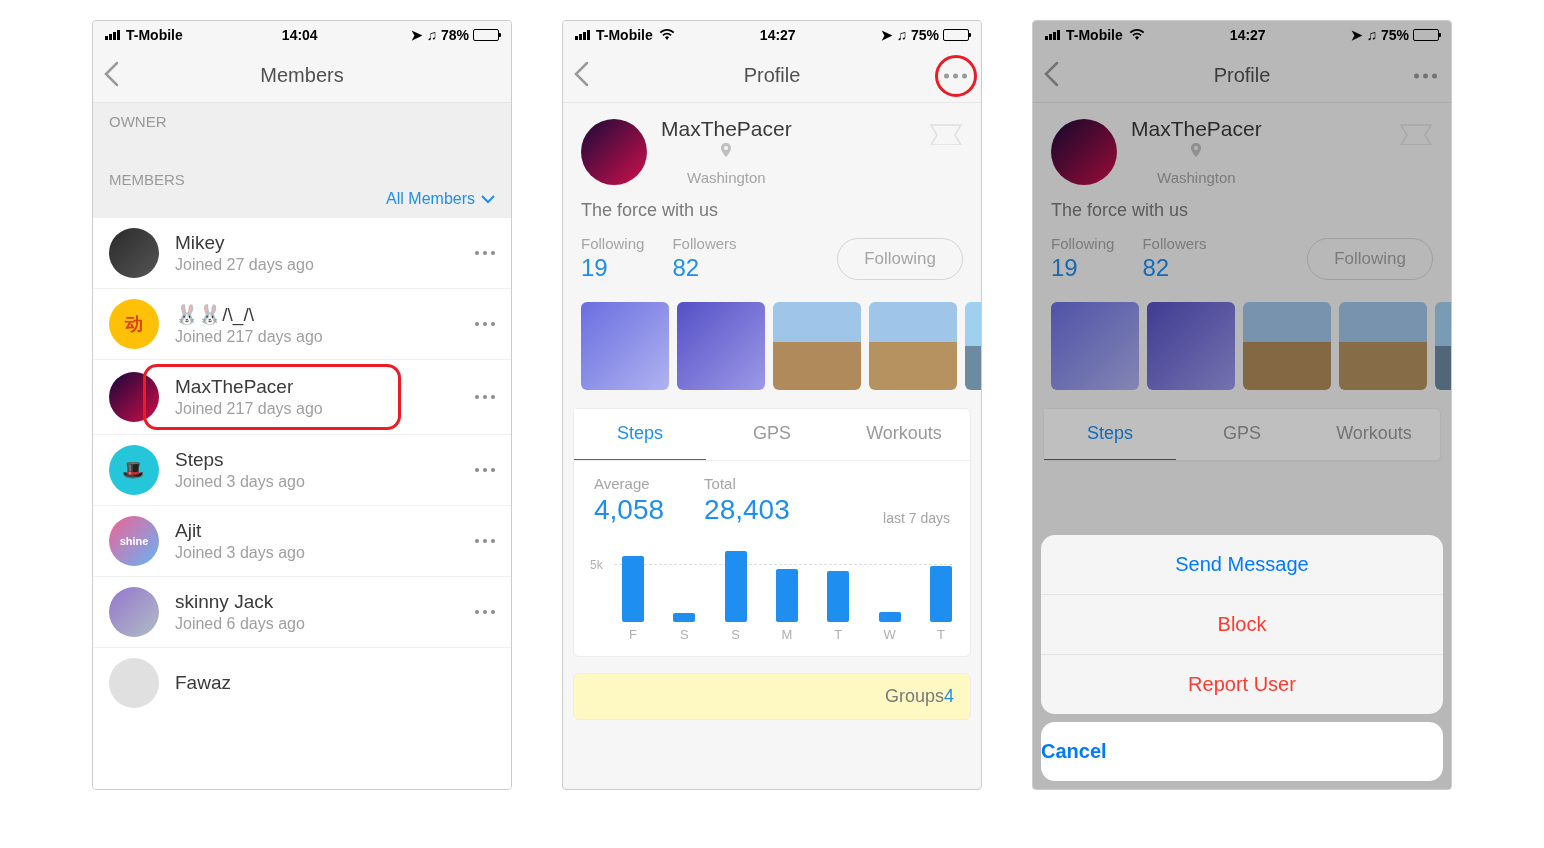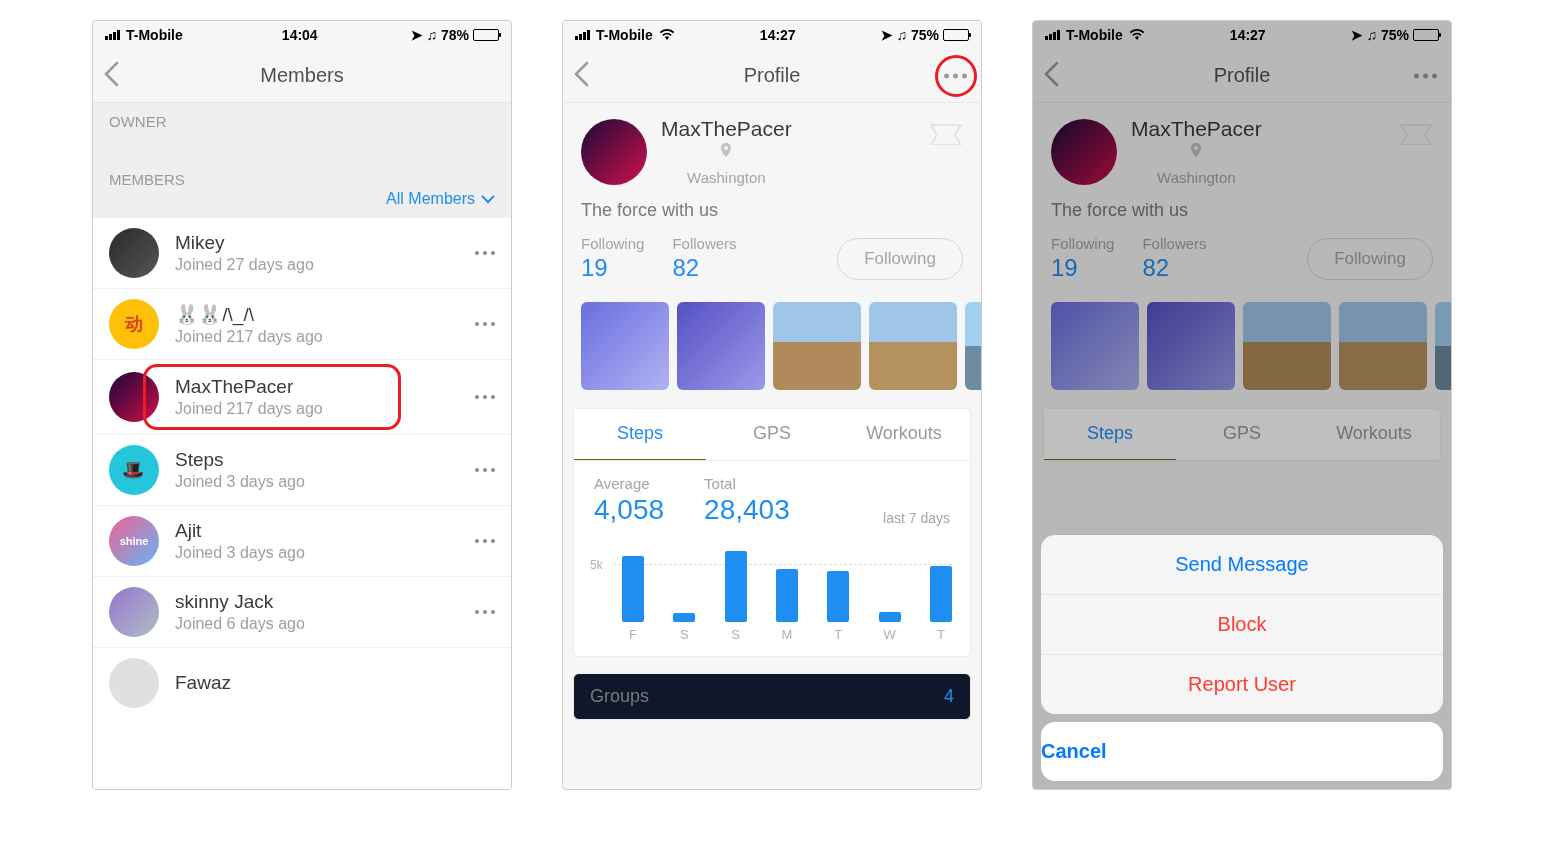--- a/index.html
+++ b/index.html
@@ -60,21 +60,21 @@
 .metric-right { margin-left:auto; font-size:14px; color:#a5a5a5; }
 
 .chart { height:110px; position:relative; padding:0 18px; margin-top:4px; }
 .chart-grid { position:absolute; left:40px; right:18px; top:28px; border-top:1px dashed #ddd; }
 .chart-ylabel { position:absolute; left:16px; top:22px; font-size:12px; color:#b0b0b0; }
 .bars { position:absolute; left:48px; right:18px; bottom:24px; top:10px; display:flex; align-items:flex-end; justify-content:space-between; }
 .bar { width:22px; background:#1f8ef1; border-radius:2px; }
 .xaxis { position:absolute; left:48px; right:18px; bottom:4px; display:flex; justify-content:space-between; }
 .xaxis span { font-size:13px; color:#b0b0b0; width:22px; text-align:center; }
 
-.groups-row { margin:16px 10px 0; background:#0f172a; border:1px solid #ececec; border-radius:6px; padding:12px 16px; display:flex; justify-content:space-between; font-size:18px; color:#7a7a7a; }
+.groups-row { margin:16px 10px 0; background:#fef9c3; border:1px solid #ececec; border-radius:6px; padding:12px 16px; display:flex; justify-content:flex-end; font-size:18px; color:#7a7a7a; }
 .groups-row .count { color:#1f8ef1; }
 
 
 .overlay { position:absolute; inset:0; background:rgba(0,0,0,0.25); display:flex; flex-direction:column; justify-content:flex-end; padding:8px; }
 .sheet { background:rgba(248,248,248,0.96); border-radius:14px; overflow:hidden; }
 .sheet-item { padding:18px 0; text-align:center; font-size:20px; border-bottom:1px solid #e4e4e4; }
 .sheet-item.blue { color:#007aff; }
 .sheet-item.red { color:#ff3b30; }
 .sheet-item:last-child { border-bottom:none; }
 .sheet-cancel { background:#fff; border-radius:14px; margin-top:8px; padding:18px 0; text-align:left; font-size:20px; font-weight:600; color:#007aff; }

